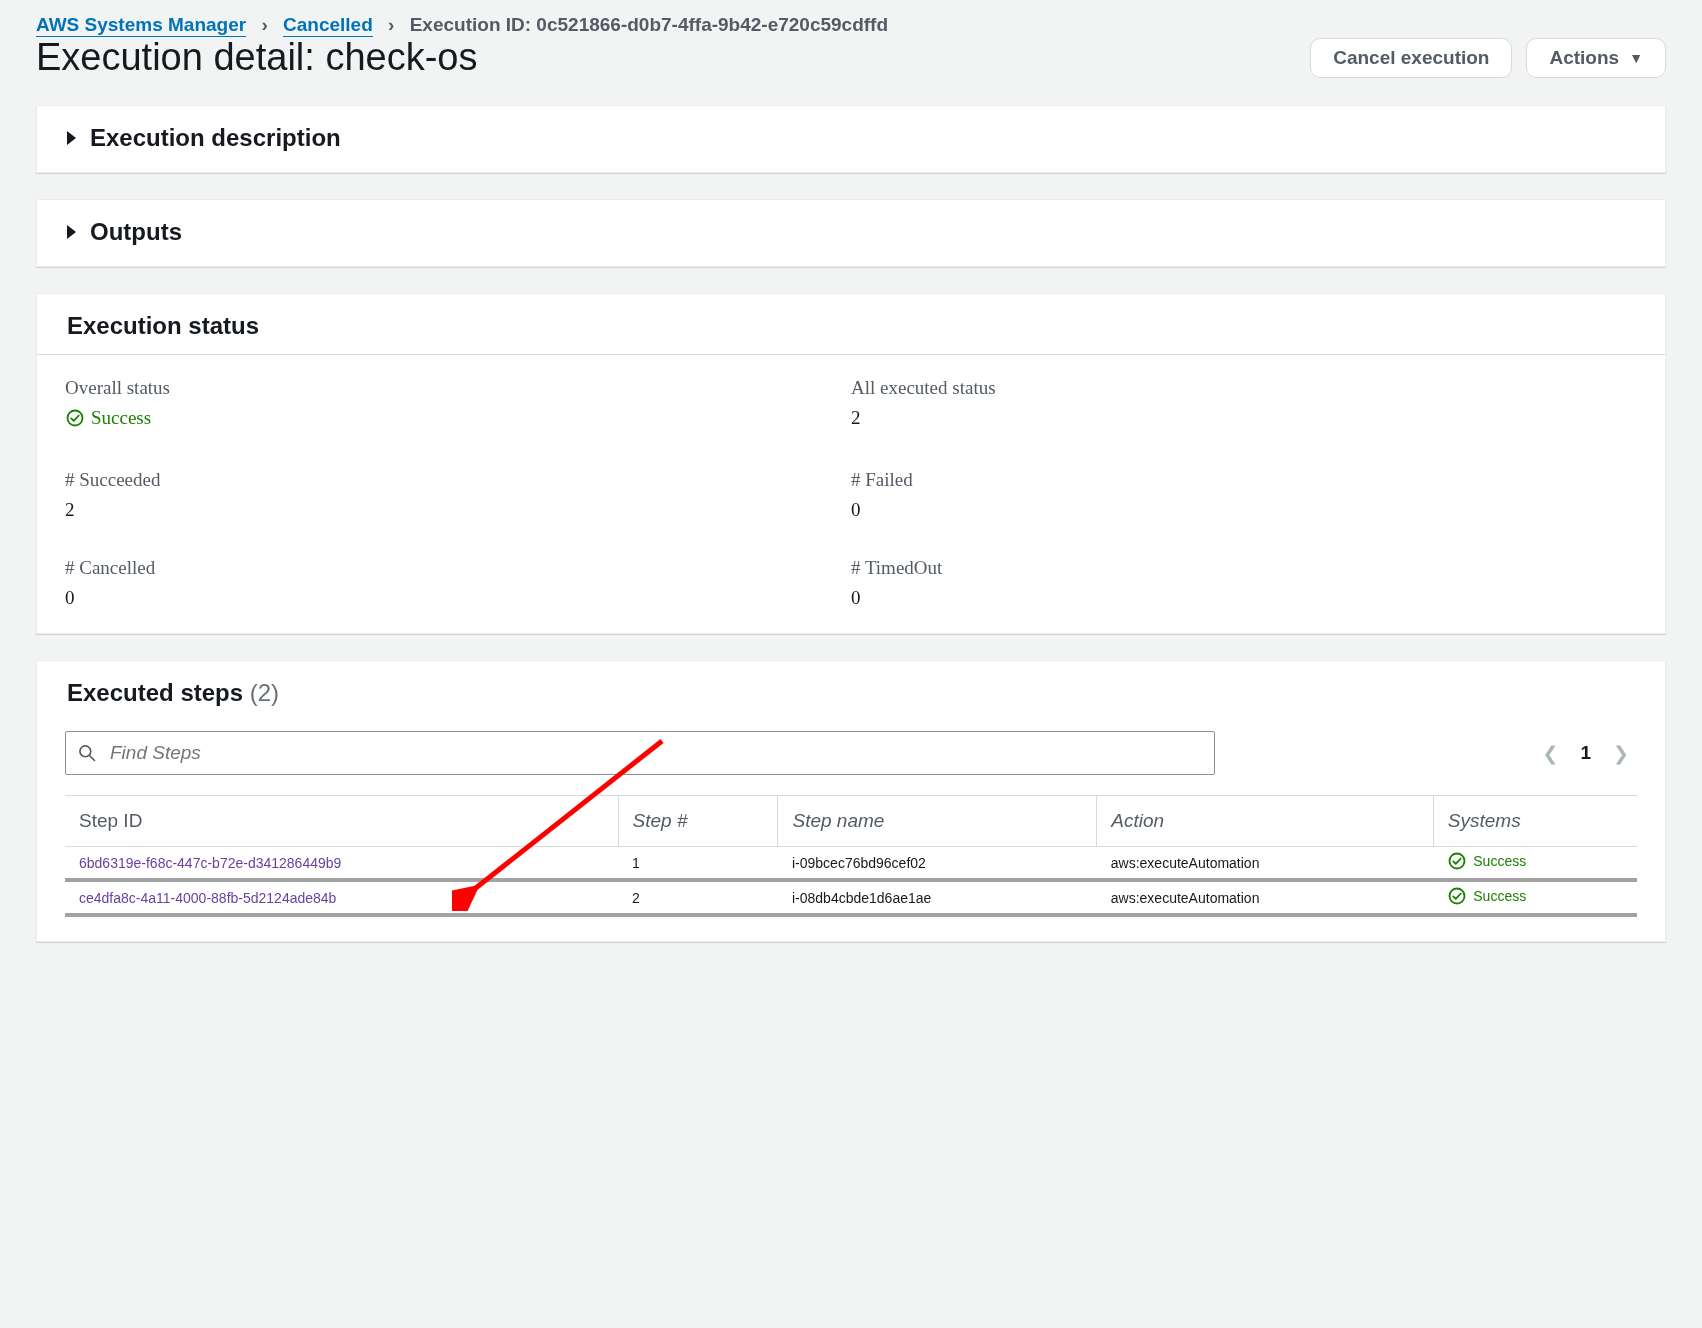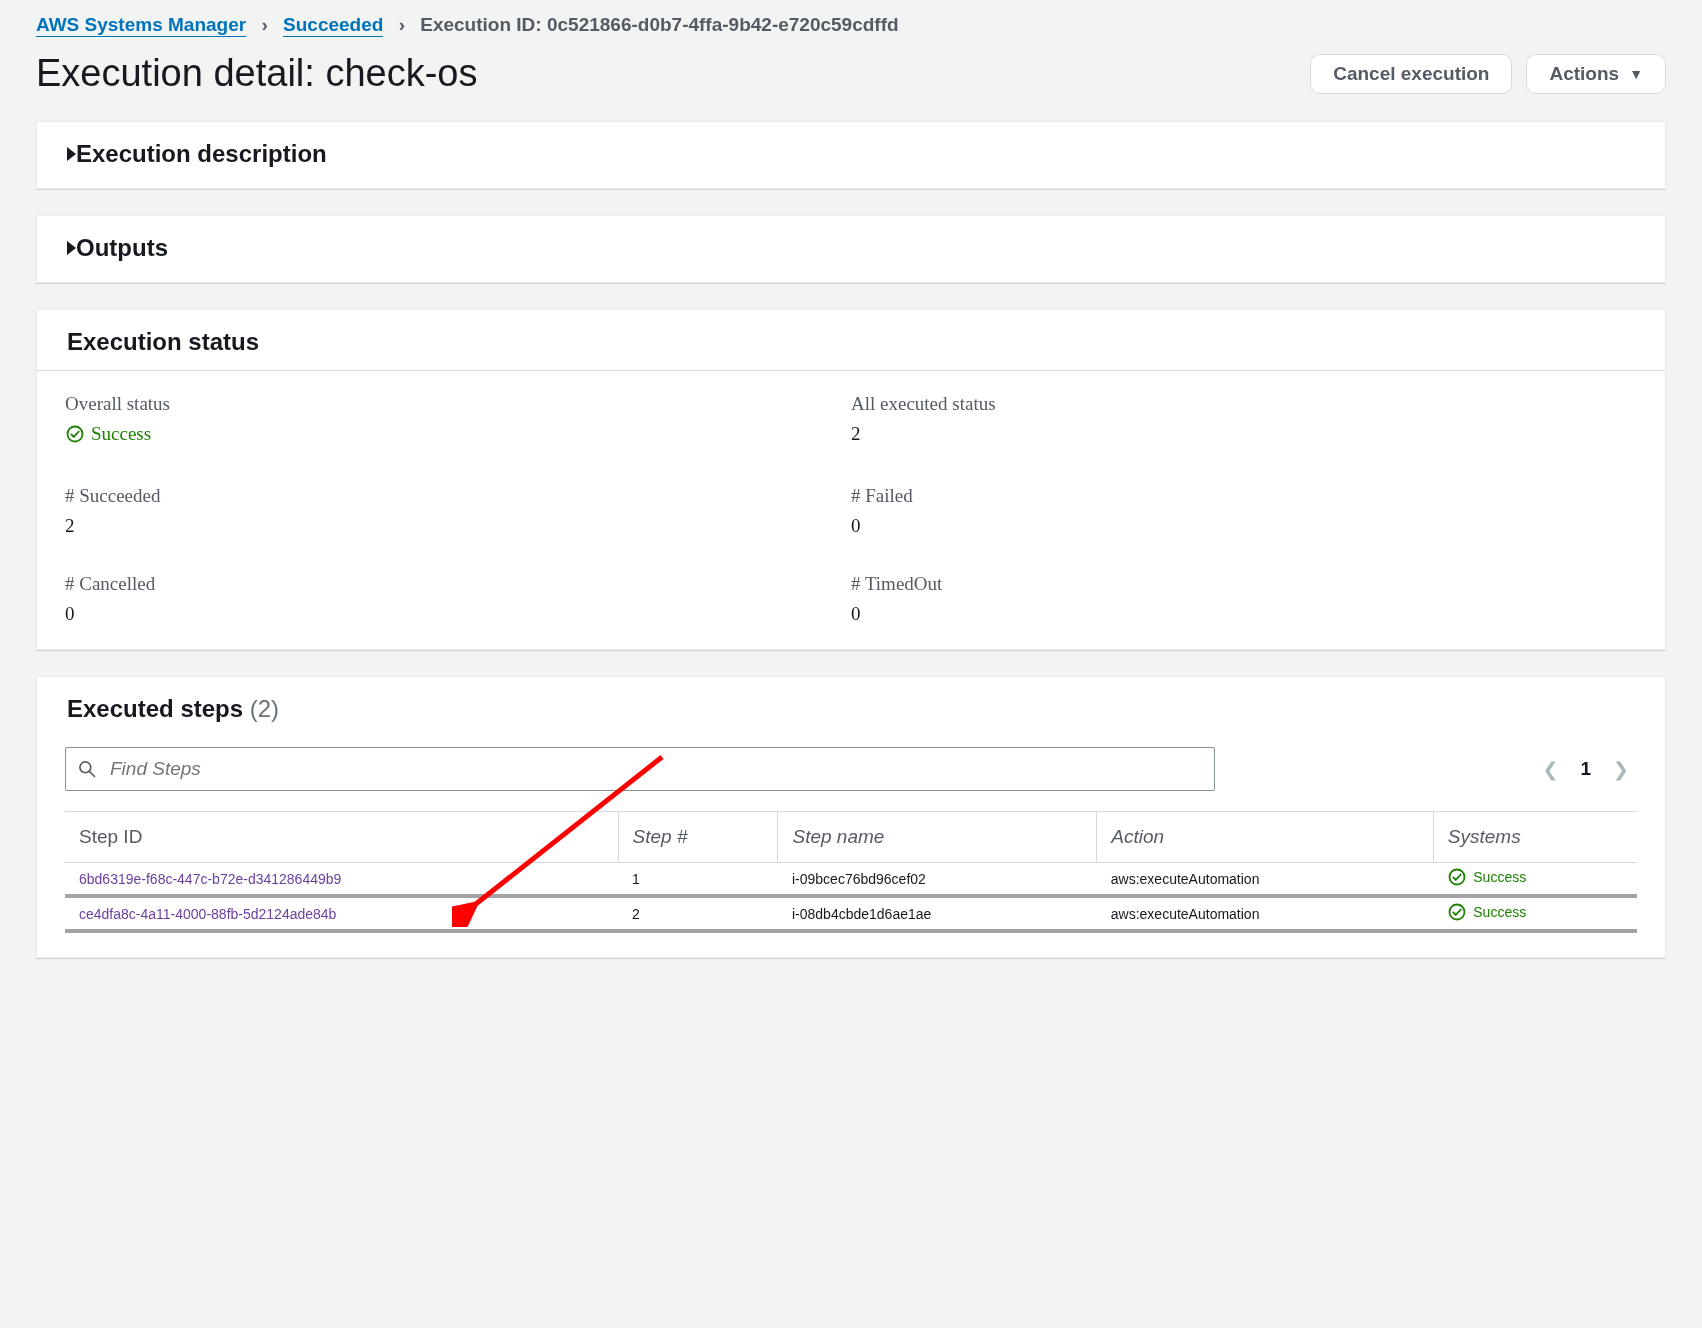--- a/index.html
+++ b/index.html
@@ -10,27 +10,27 @@
     --border: #d5dbdb;
     --panel: #ffffff;
     --bg: #f2f3f3;
     --success: #1d8102;
   }
   html,body { margin:0; padding:0; background:var(--bg); font-family:"Amazon Ember", "Helvetica Neue", Arial, sans-serif; color:var(--text); font-size:19px; }
   .page { padding:14px 36px; }
   .breadcrumb { font-size:19px; color:var(--text-dim); font-weight:700; }
   .breadcrumb a { color:var(--link); text-decoration:none; border-bottom:1px solid var(--link); padding-bottom:1px; font-weight:700; }
   .chev { color:var(--text-dim); margin:0 10px; font-weight:700; }
-  .title-row { display:flex; align-items:center; justify-content:space-between; margin-top:16px; }
+  .title-row { display:flex; align-items:center; justify-content:space-between; }
   h1 { margin:0; font-size:38px; font-weight:400; }
   .actions { display:flex; gap:14px; }
   .btn { background:#fff; border:1px solid var(--border); color:var(--text-dim); font-weight:700; font-size:19px; padding:8px 22px; border-radius:10px; cursor:pointer; display:inline-flex; align-items:center; gap:10px; }
   .btn .caret { font-size:14px; color:var(--text-dim); }
   .panel { background:var(--panel); border:1px solid #eaeded; box-shadow:0 1px 1px rgba(0,0,0,.08), 0 1px 0 rgba(0,0,0,.05); margin-top:26px; }
-  .panel-head { display:flex; align-items:center; padding:18px 30px 20px 30px; }
+  .panel-head { display:flex; align-items:center; gap:14px; padding:18px 30px 20px 30px; }
   .panel-head h2 { margin:0; font-size:24px; font-weight:700; }
   .disclosure { width:0; height:0; border-top:7px solid transparent; border-bottom:7px solid transparent; border-left:9px solid #16191f; display:inline-block; }
   .panel-body { padding:0 28px 24px 28px; }
   .status-grid { display:grid; grid-template-columns:repeat(2, 1fr); row-gap:36px;font-family:Liberation Serif, serif; }
   .stat-label { color:var(--text-dim); font-size:19px; margin-bottom:8px; }
   .stat-val   { color:var(--text); font-size:19px; }
   .success-inline { color:var(--success); font-weight:400; display:inline-flex; align-items:center; gap:6px; }
   .divider { height:1px; background:var(--border); margin:0 0 22px 0; }
   .search-row { display:flex; align-items:center; gap:26px; margin-top:18px; }
   .search-wrap { flex:1; max-width:1150px; position:relative; }
@@ -50,21 +50,21 @@
   .arrow-annot { position:absolute; pointer-events:none; }
   svg { display:block; }
 </style>
 </head>
 <body>
 
 <div class="page" style="position:relative;">
   <div class="breadcrumb">
     <a>AWS Systems Manager</a>
     <span class="chev">›</span>
-    <a>Succeeded</a>
+    <a>Cancelled</a>
     <span class="chev">›</span>
     <span>Execution ID: 0c521866-d0b7-4ffa-9b42-e720c59cdffd</span>
   </div>
 
   <div class="title-row">
     <h1>Execution detail: check-os</h1>
     <div class="actions">
       <button class="btn">
           <span>Cancel execution</span>
         </button>

